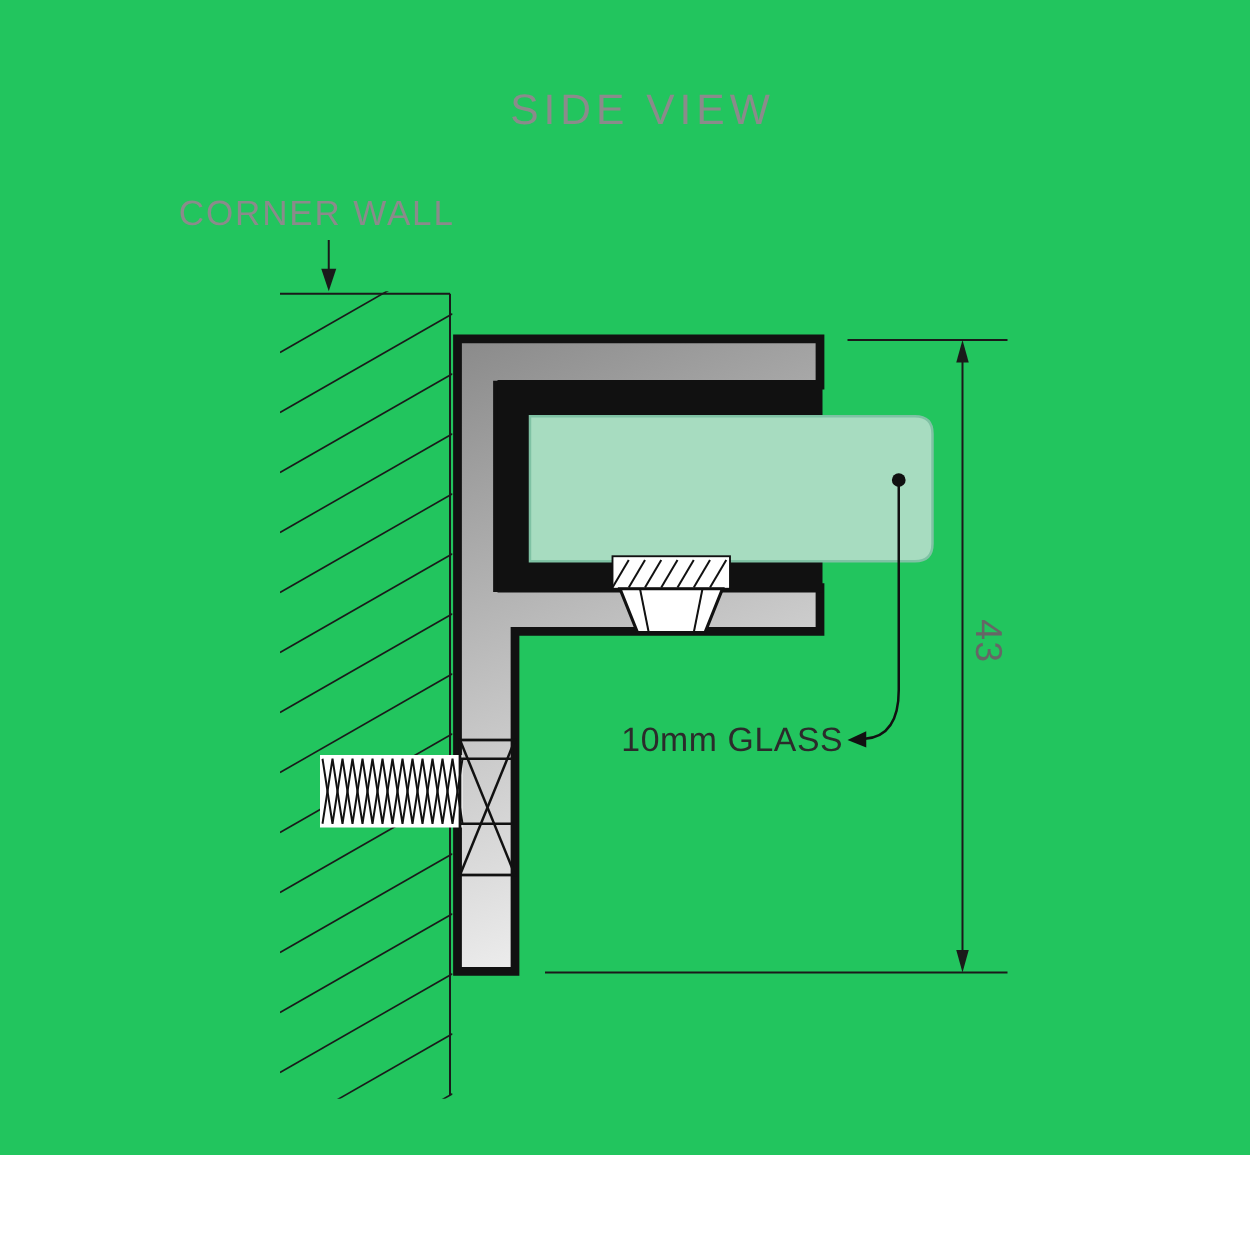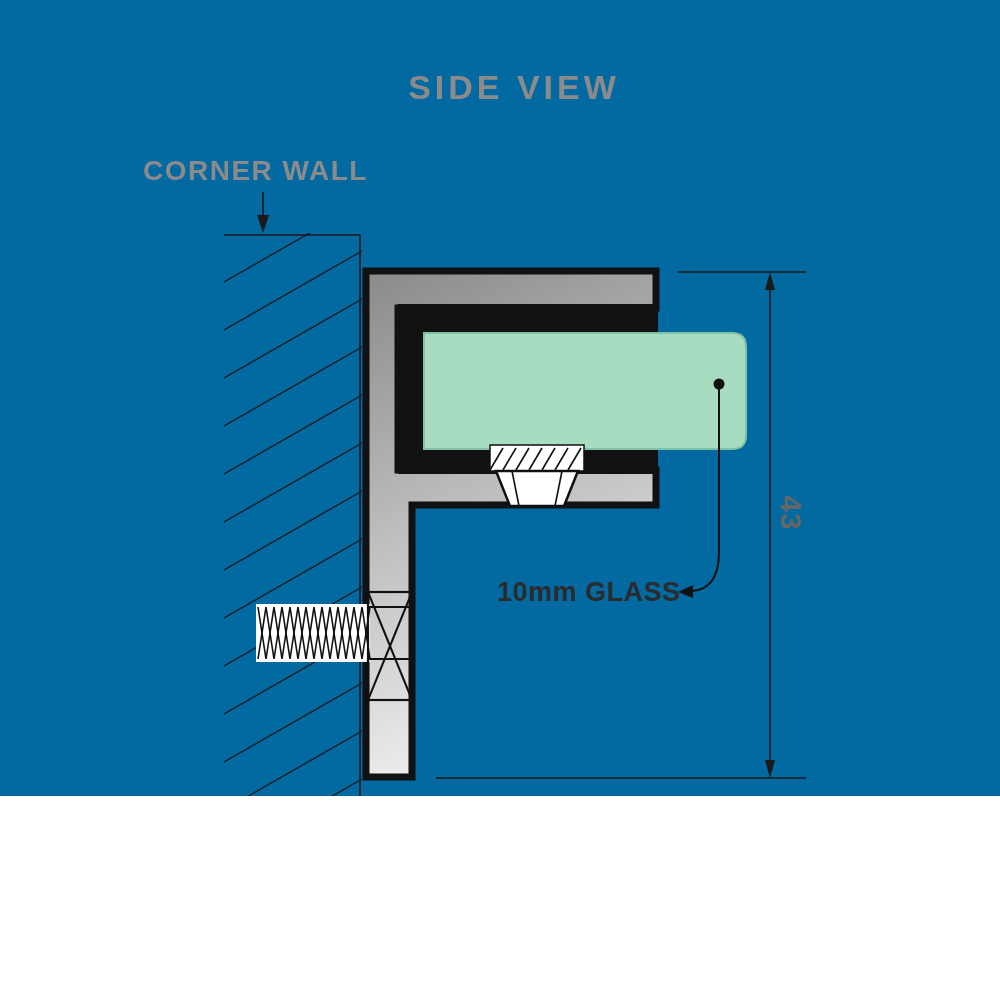--- a/index.html
+++ b/index.html
@@ -1,22 +1,21 @@
 <!DOCTYPE html>
 <html><head>
 <meta charset="utf-8">
 <style>
   html,body{margin:0;padding:0;background:#ffffff;}
   .canvas{
     position:relative;
-    width:1000px;height:796px;
-    background:#0369a1;
+    width:1000px;height:924px;
+    background:#22c55e;
     font-family:"Liberation Sans", sans-serif;
     overflow:hidden;
-    font-weight:bold;
   }
   svg{position:absolute;inset:0;}
   .thin{stroke:#1a1a1a;stroke-width:1.6;fill:none;}
   .hatch{stroke:#1a1a1a;stroke-width:1.3;}
   .outline{stroke:#111111;fill:none;}
   .glass{stroke:#7fc2a4;stroke-width:2;}
   .title-text{font-size:34px;letter-spacing:4px;}
   .wall-text{font-size:28px;letter-spacing:1.5px;}
   .glass-text{font-size:27px;letter-spacing:0.5px;}
   .dim-text{font-size:30px;letter-spacing:1px;}

